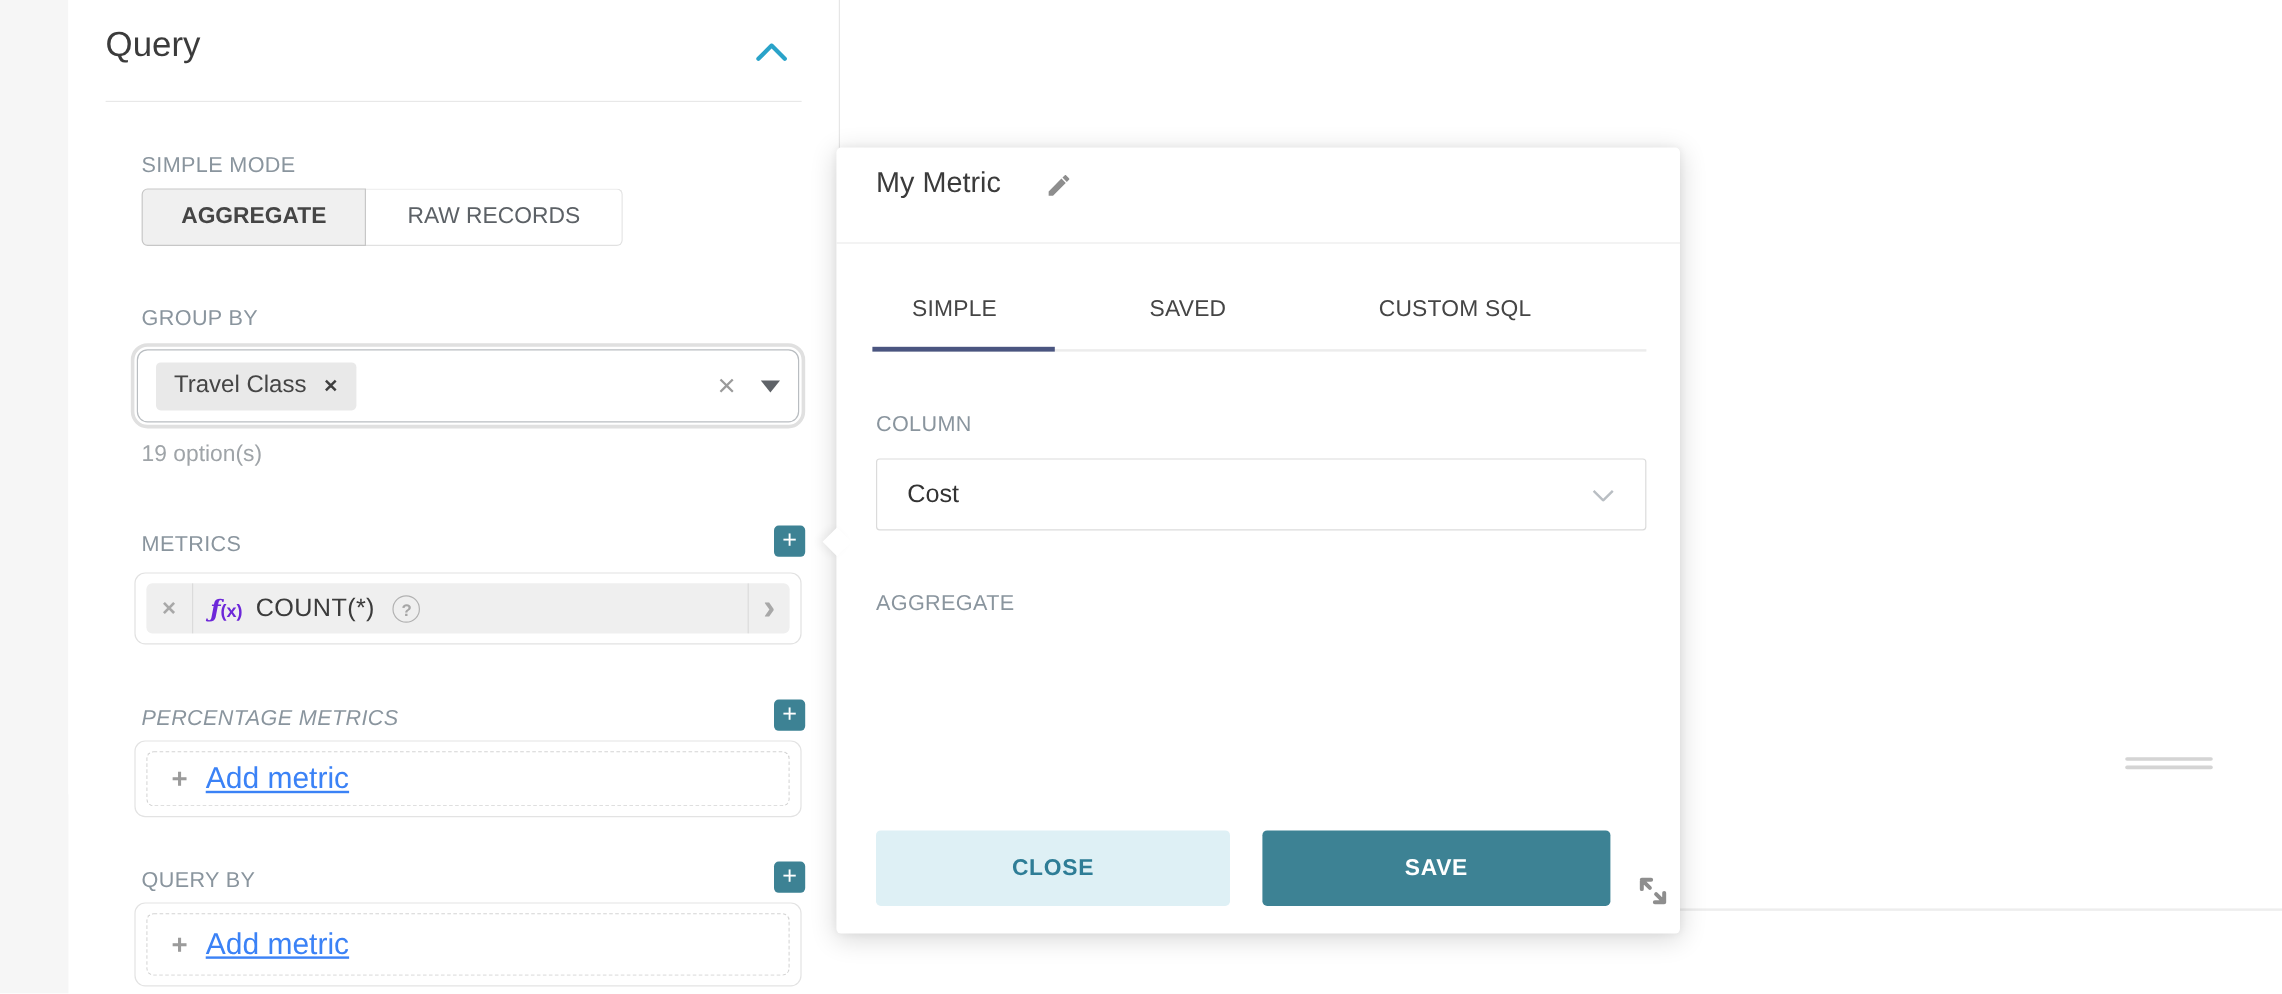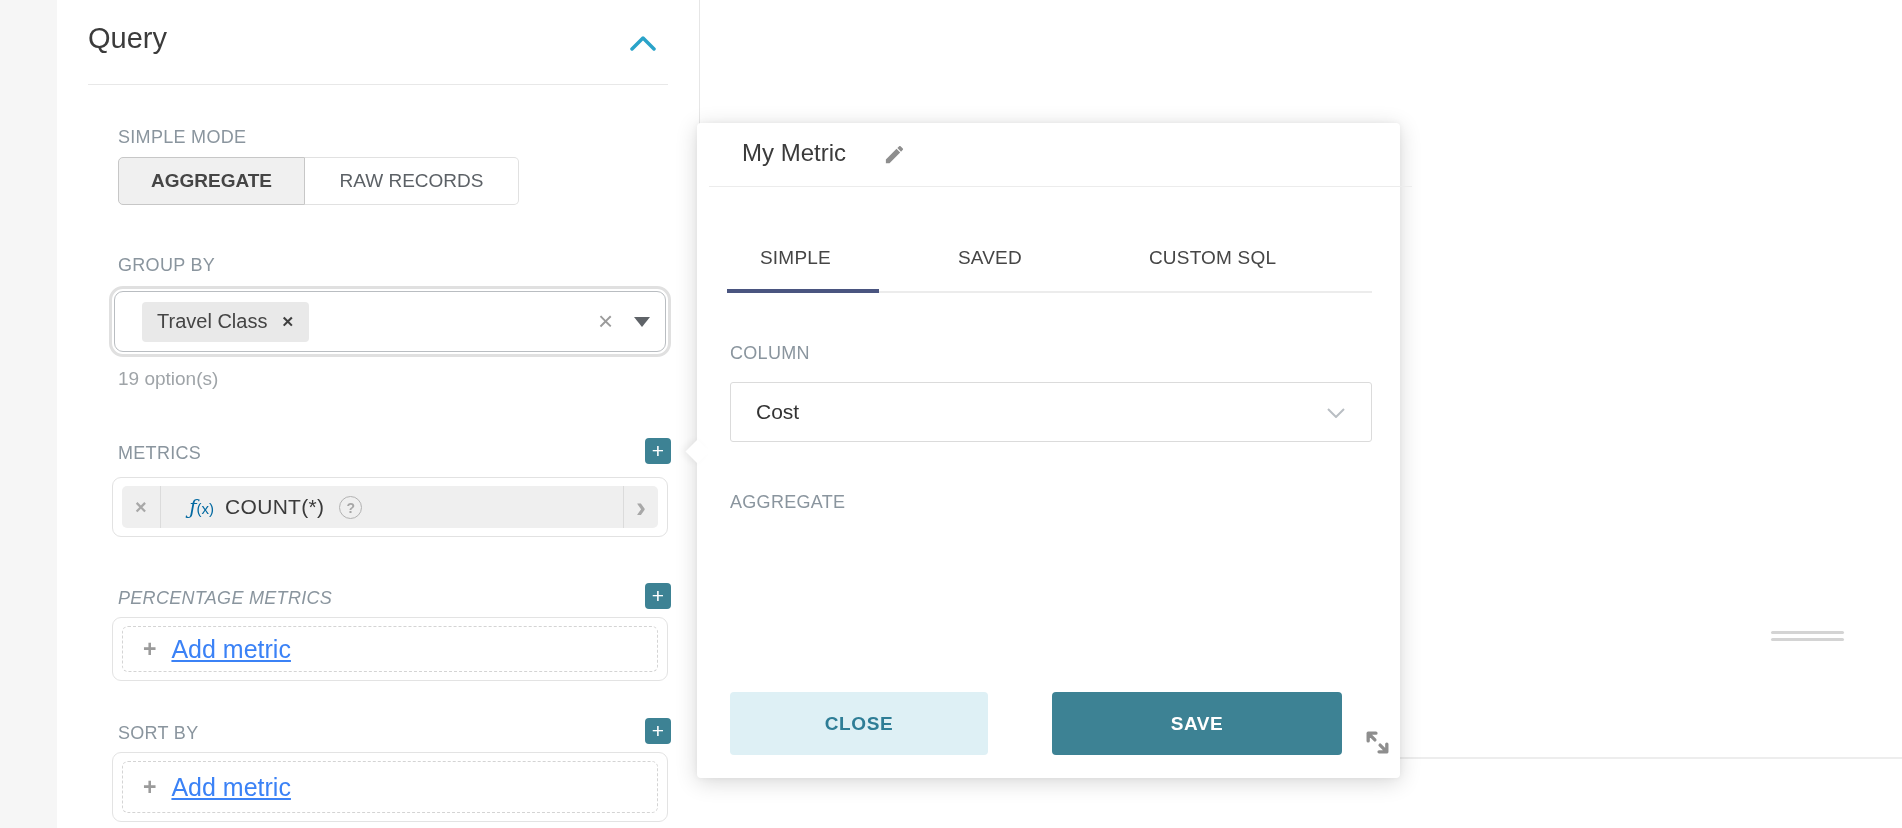--- a/index.html
+++ b/index.html
@@ -30,40 +30,40 @@
   .qmode{position:absolute;left:61px;top:157px;display:flex;}
   .qmode .seg{height:48px;display:flex;align-items:center;justify-content:center;font-size:19px;box-sizing:border-box;cursor:pointer;}
   .seg.active{width:187px;background:#F0F0F0;border:1.5px solid #C7C7C7;border-radius:5px 0 0 5px;color:#454545;font-weight:700;z-index:2;}
   .seg.idle{width:214px;background:#fff;border:1.5px solid #E1E1E1;border-left:none;border-radius:0 5px 5px 0;color:#5C6166;font-weight:400;text-align:center;}
 
   
   .gb-select{
     position:absolute;left:57px;top:291px;width:552px;height:61px;box-sizing:border-box;
     background:#fff;border:1.5px solid #B9BDC1;border-radius:9px;
     outline:3.5px solid #E0E0E0;outline-offset:2px;
-    display:flex;align-items:center;cursor:pointer;padding-left:12px;
+    display:flex;align-items:center;cursor:pointer;
   }
   .tag{
     margin-left:15px;height:40px;background:#E9E9E9;border-radius:4px;
     display:flex;align-items:center;padding:0 15px;font-size:20px;color:#454545;
   }
   .tag-x{margin-left:14px;font-size:15px;font-weight:700;color:#3F3F3F;cursor:pointer;}
   .gb-clear{position:absolute;left:483px;top:14px;font-size:26px;color:#9B9B9B;cursor:pointer;}
   .gb-caret{position:absolute;left:519px;top:25px;width:0;height:0;border:8px solid transparent;border-top:10px solid #5F6368;cursor:pointer;}
   .hint{position:absolute;left:61px;top:368px;font-size:19px;color:#9FA4A8;}
 
   
   .metric-outer{position:absolute;left:55px;top:477px;width:556px;height:60px;box-sizing:border-box;border:1.5px solid #E2E2E2;border-radius:9px;background:#fff;}
   .metric-pill{
     position:absolute;left:9px;top:8px;width:536px;height:42px;background:#EFEFEF;border-radius:5px;
     display:flex;align-items:center;cursor:pointer;overflow:hidden;
   }
   .m-x{padding:0 13px;font-size:20px;font-weight:700;color:#A8A8A8;cursor:pointer;}
   .m-div{width:1.5px;align-self:stretch;background:#DBDBDB;}
-  .fx{margin-left:28px;font-size:20px;color:#0369a1;font-family:"DejaVu Serif",serif;font-style:italic;}
+  .fx{margin-left:14px;font-size:20px;color:#6d28d9;font-family:"DejaVu Serif",serif;font-style:italic;font-weight:bold;}
   .fx .sm{font-size:15px;font-style:normal;font-family:"Liberation Sans",sans-serif;}
   .m-name{margin-left:11px;font-size:21px;color:#3B3B3B;letter-spacing:.3px;font-family:"Liberation Sans",sans-serif;}
   .m-help{
     margin-left:15px;width:23px;height:23px;border:1.5px solid #B2B2B2;border-radius:50%;
     color:#A6A6A6;font-size:14px;line-height:23px;text-align:center;box-sizing:border-box;font-weight:700;
   }
   .m-spacer{flex:1;}
   .m-chev{padding:0 12px;font-size:30px;font-weight:700;color:#A8A8A8;line-height:38px;cursor:pointer;}
 
   
@@ -82,40 +82,40 @@
 
   
   .popover{
     position:absolute;left:697px;top:123px;width:703px;height:655px;background:#fff;border-radius:4px;
     box-shadow:0 4px 22px rgba(0,0,0,0.16), 0 0 6px rgba(0,0,0,0.05);z-index:10;
   }
   .pop-arrow{
     position:absolute;left:-8px;top:320px;width:17px;height:17px;background:#fff;transform:rotate(45deg);
     box-shadow:-3px 3px 7px rgba(0,0,0,0.06);
   }
-  .pop-title-row{position:absolute;left:12px;top:0;width:100%;height:64px;border-bottom:1.5px solid #ECECEC;box-sizing:border-box;}
+  .pop-title-row{position:absolute;left:0;top:0;width:100%;height:80px;border-bottom:1.5px solid #ECECEC;box-sizing:border-box;}
   .pop-title{position:absolute;left:33px;top:16px;font-size:24px;color:#3B3B3B;}
   .pencil{position:absolute;left:174px;top:20px;cursor:pointer;}
 
   .tabbar{position:absolute;left:30px;top:102px;right:28px;height:66px;display:flex;gap:61px;align-items:center;}
   .tab{padding:0 33px;font-size:19px;color:#454545;letter-spacing:.2px;cursor:pointer;white-space:nowrap;}
   .tab-baseline{position:absolute;left:30px;right:28px;top:168px;height:2px;background:#ECECEC;}
   .tab-ink{position:absolute;left:30px;top:166px;width:152px;height:4px;background:var(--tab-ink,#4A5580);z-index:2;}
 
   .pop-label{position:absolute;left:33px;font-size:18px;color:#8A959E;letter-spacing:.3px;}
   .pop-select{
     position:absolute;left:33px;width:642px;height:60px;box-sizing:border-box;background:#fff;
     border:1.5px solid #DBDBDB;border-radius:3px;display:flex;align-items:center;cursor:pointer;
   }
   .pop-select .val{margin-left:25px;font-size:21px;color:#333;}
   .pop-select .chev{position:absolute;right:26px;top:25px;}
 
   .btn{position:absolute;top:569px;height:63px;border-radius:4px;display:flex;align-items:center;justify-content:center;
        font-size:19px;font-weight:700;letter-spacing:.6px;cursor:pointer;}
-  .btn-close{left:33px;width:258px;background:var(--close-button-bg,#DEF0F5);color:var(--close-button-text,#2E7D96);}
+  .btn-close{left:33px;width:295px;background:var(--close-button-bg,#DEF0F5);color:var(--close-button-text,#2E7D96);}
   .btn-save{left:355px;width:290px;background:var(--accent-teal,#3D8294);color:#fff;}
   .expand{position:absolute;left:666px;top:605px;width:29px;height:29px;cursor:nwse-resize;}
 </style>
 </head>
 <body>
 
 <div class="screen">
 
   <div class="gutter"></div>
 
@@ -161,21 +161,21 @@
 
     <div class="ctl-label" style="top:588px;font-style:italic;">PERCENTAGE METRICS</div>
     <div class="plus-btn" style="top:583px;">+</div>
     <div class="add-outer" style="top:617px;height:64px;">
       <div class="add-dashed">
         <span class="add-plus">+</span>
         <span class="add-text">Add metric</span>
       </div>
     </div>
 
-    <div class="ctl-label" style="top:723px;">SORT BY</div>
+    <div class="ctl-label" style="top:723px;">QUERY BY</div>
     <div class="plus-btn" style="top:718px;">+</div>
     <div class="add-outer" style="top:752px;height:70px;">
       <div class="add-dashed">
         <span class="add-plus">+</span>
         <span class="add-text">Add metric</span>
       </div>
     </div>
   </div>
 
   <div class="drag-grip">

